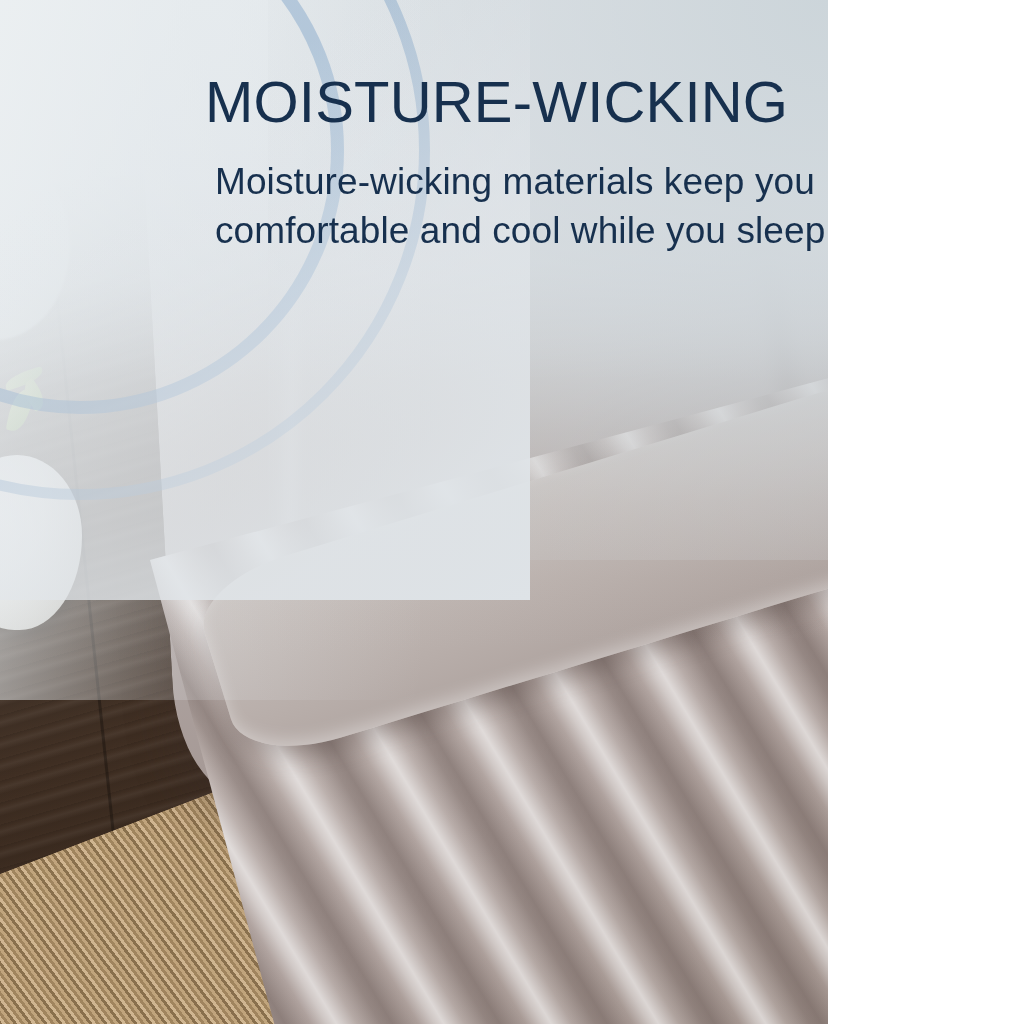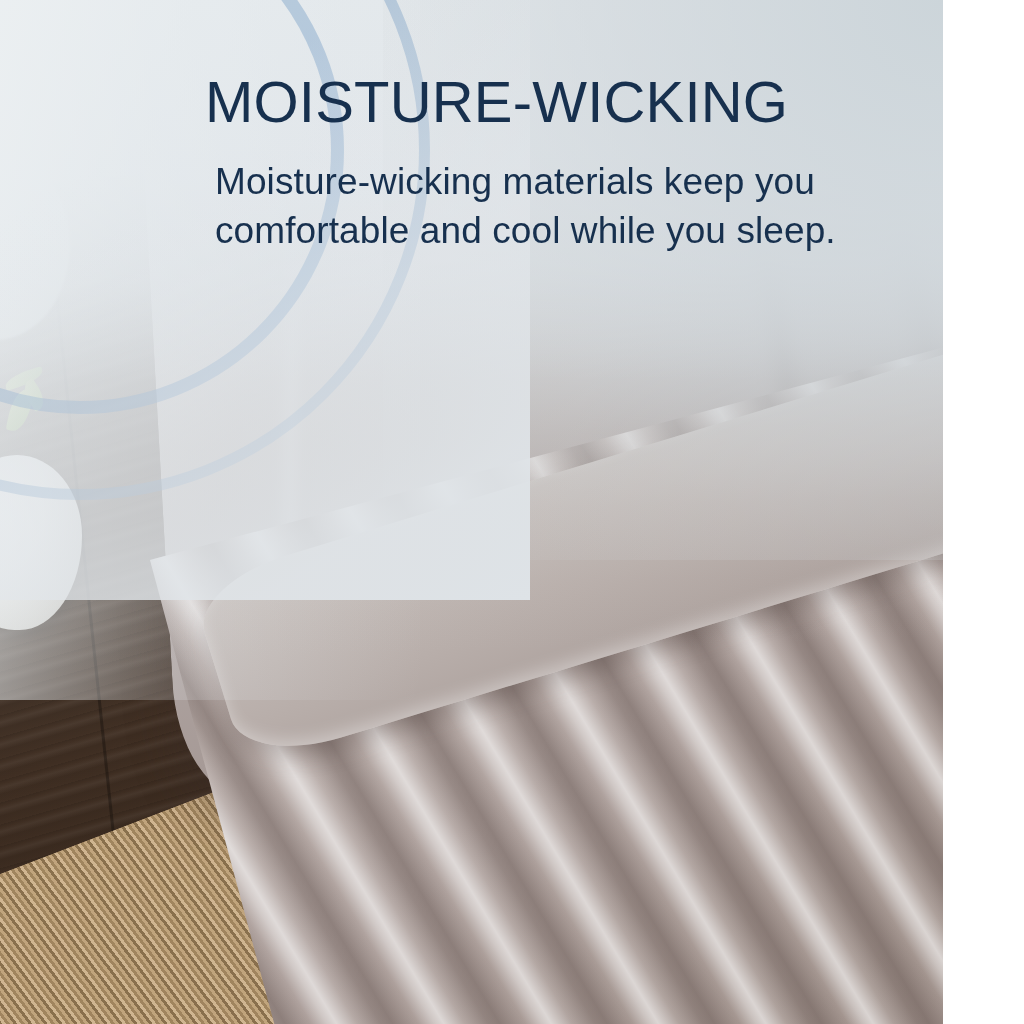--- a/index.html
+++ b/index.html
@@ -8,21 +8,21 @@
     padding: 0;
     background: #ffffff;
   }
   body {
     font-family: "Liberation Sans", sans-serif;
   }
 
   
   .canvas {
     position: relative;
-    width: 943px;
+    width: 828px;
     height: 1024px;
     overflow: hidden;
     background: #b9b1ad;
     user-select: none;
   }
 
   .layer {
     position: absolute;
     inset: 0;
     pointer-events: none;

